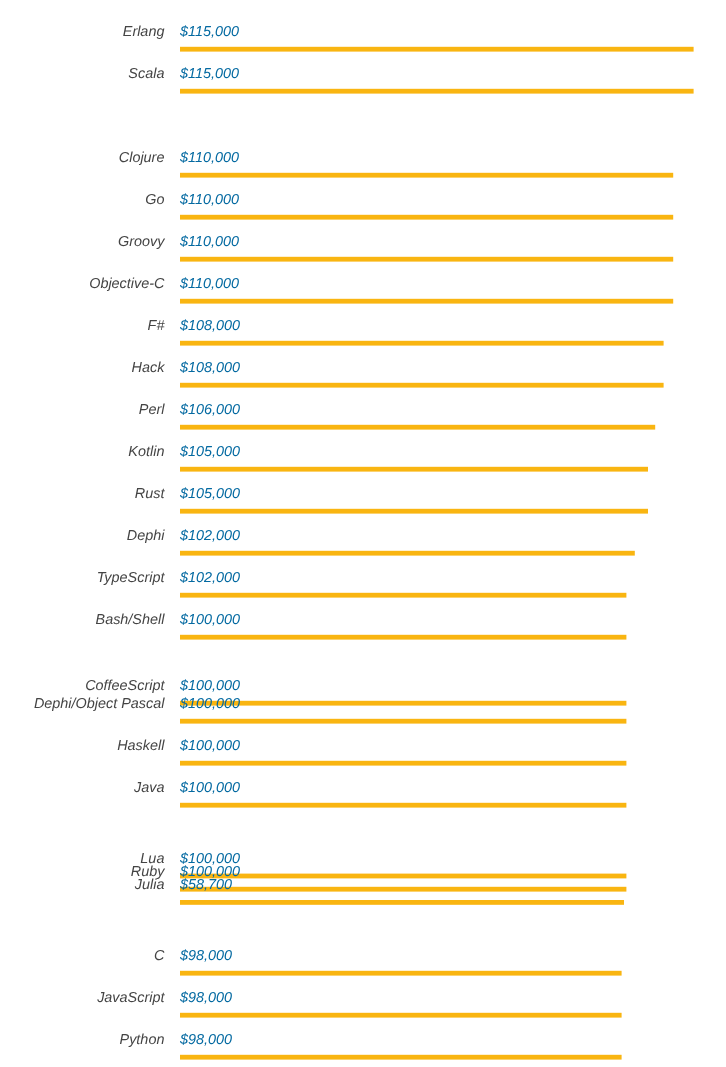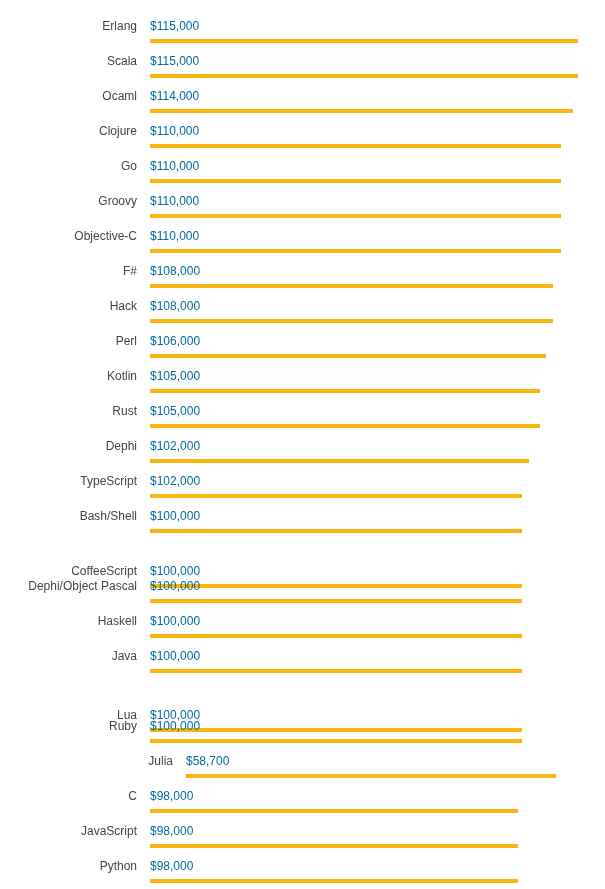--- a/index.html
+++ b/index.html
@@ -17,20 +17,21 @@
     position: relative;
     width: 605px;
     height: 889px;
     background: #ffffff;
   }
   .row {
     position: absolute;
     left: 0;
     width: 556px;
     height: 35px;
+    font-style: italic;
   }
   .row-label {
     position: absolute;
     left: 0;
     top: 0;
     width: 137px;
     text-align: right;
     font-size: 12px;
     line-height: 14px;
     color: #444444;
@@ -61,25 +62,20 @@
 <div id="chart" style="background: rgb(255, 255, 255);">
     <div class="row" style="top: 19px;">
       <div class="row-label">Erlang</div>
       <div class="row-value">$115,000</div>
       <div class="row-bar" style="width: 428px; background: rgb(249, 181, 17);"></div>
     </div>
     <div class="row" style="top: 54px;">
       <div class="row-label">Scala</div>
       <div class="row-value">$115,000</div>
       <div class="row-bar" style="width: 428px; background: rgb(249, 181, 17);"></div>
-    </div>
-    <div class="row" style="top: 89px;">
-      <div class="row-label">Ocaml</div>
-      <div class="row-value">$114,000</div>
-      <div class="row-bar" style="width: 423px; background: rgb(249, 181, 17);"></div>
     </div>
     <div class="row" style="top: 124px;">
       <div class="row-label">Clojure</div>
       <div class="row-value">$110,000</div>
       <div class="row-bar" style="width: 411px; background: rgb(249, 181, 17);"></div>
     </div>
     <div class="row" style="top: 159px;">
       <div class="row-label">Go</div>
       <div class="row-value">$110,000</div>
       <div class="row-bar" style="width: 411px; background: rgb(249, 181, 17);"></div>
@@ -157,21 +153,21 @@
     <div class="row" style="top: 708px;">
       <div class="row-label">Lua</div>
       <div class="row-value">$100,000</div>
       <div class="row-bar" style="width: 372px; background: rgb(249, 181, 17);"></div>
     </div>
     <div class="row" style="top: 719px;">
       <div class="row-label">Ruby</div>
       <div class="row-value">$100,000</div>
       <div class="row-bar" style="width: 372px; background: rgb(249, 181, 17);"></div>
     </div>
-    <div class="row" style="top: 754px; margin-left: 36px;">
+    <div class="row" style="top: 730px;">
       <div class="row-label">Julia</div>
       <div class="row-value">$58,700</div>
       <div class="row-bar" style="width: 370px; background: rgb(249, 181, 17);"></div>
     </div>
     <div class="row" style="top: 789px;">
       <div class="row-label">C</div>
       <div class="row-value">$98,000</div>
       <div class="row-bar" style="width: 368px; background: rgb(249, 181, 17);"></div>
     </div>
     <div class="row" style="top: 824px;">

